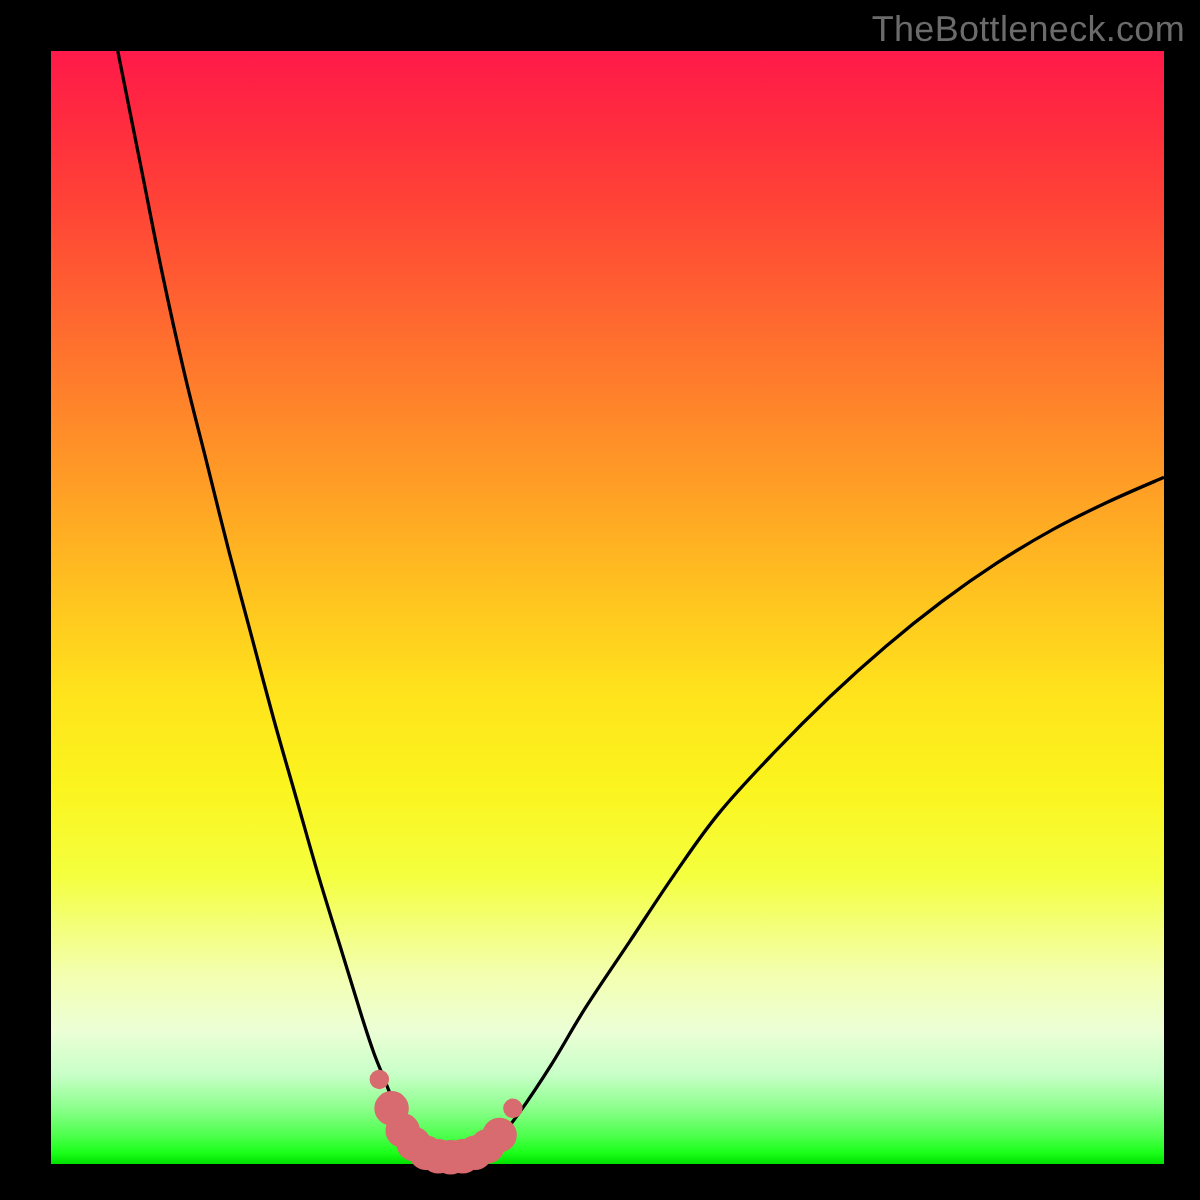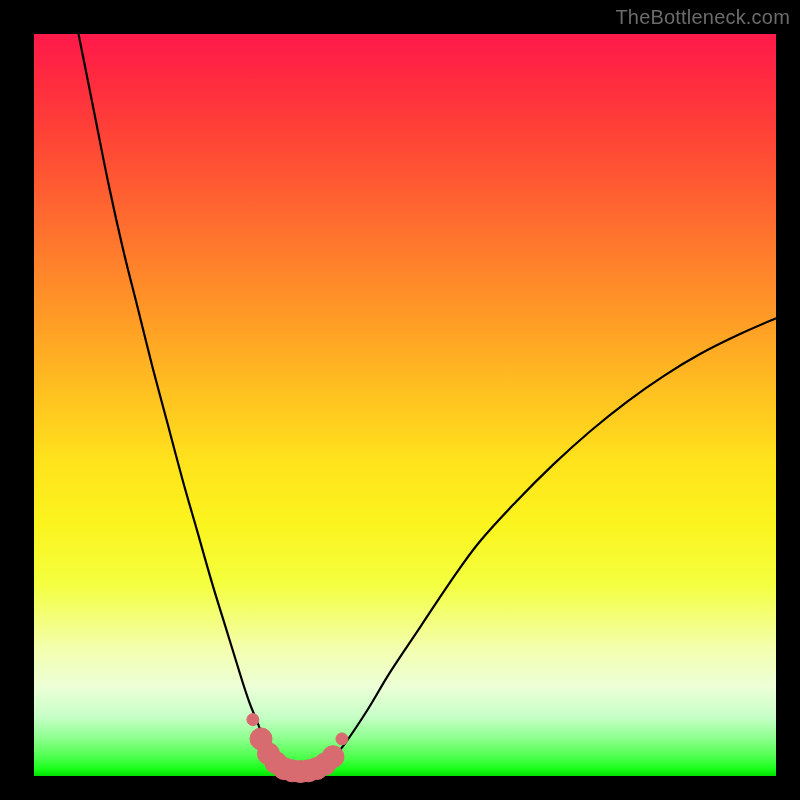--- a/index.html
+++ b/index.html
@@ -40,21 +40,21 @@
       #4cff4c 97.5%,
       #1aff1a 99%,
       #00e000 100%
     );
   }
   .watermark {
     position: absolute;
     top: 6px;
     right: 10px;
     color: #6b6b6b;
-    font-size: 20px;
+    font-size: 24px;
     letter-spacing: 0.2px;
     font-weight: 400;
   }
   svg.curve {
     position: absolute;
     left: 0; top: 0;
     width: 742px; height: 742px;
     overflow: visible;
   }
 </style>

